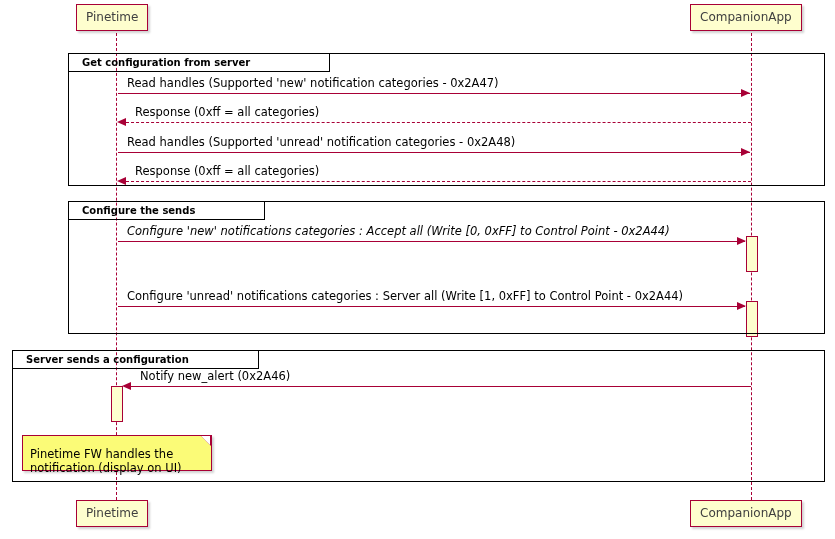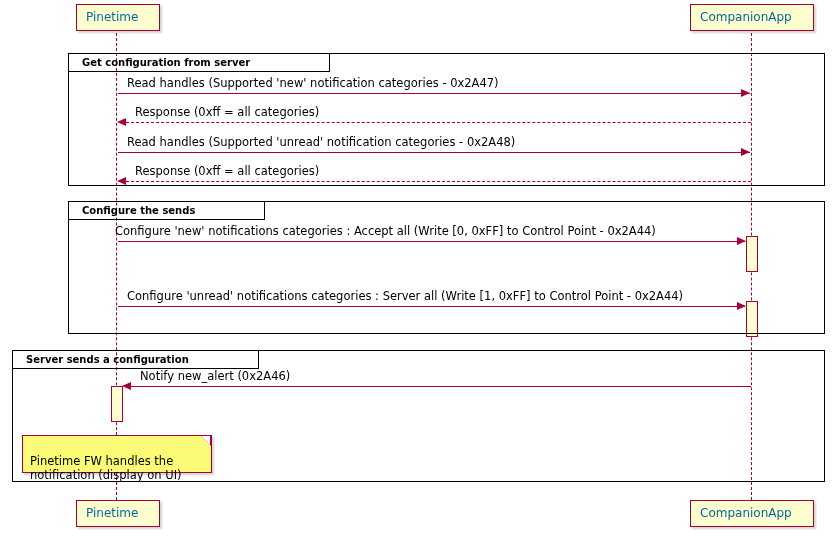--- a/index.html
+++ b/index.html
@@ -14,24 +14,24 @@
     background: #ffffff;
     font-family: "DejaVu Sans", sans-serif;
     overflow: hidden;
   }
   
   .participant {
     position: absolute;
     box-sizing: border-box;
     background: #FEFECE;
     border: 1px solid #A80036;
-    color: #0369a1;
+    color: #404040;
     font-size: 12px;
     line-height: 1;
-    padding: 6px 21px 7px 9px;
+    padding: 6px 9px 7px 9px;
     white-space: nowrap;
     box-shadow: 2px 2px 2px rgba(0,0,0,0.18);
   }
   
   .lifeline {
     position: absolute;
     width: 0;
     border-left: 1px dashed #A80036;
   }
   
@@ -96,21 +96,21 @@
     line-height: 1;
   }
   
   .note {
     position: absolute;
     box-sizing: border-box;
     background: #FBFB77;
     border: 1px solid #A80036;
     font-size: 11.5px;
     color: #000000;
-    padding: 18px 7px;
+    padding: 11px 7px;
     line-height: 1.25;
     box-shadow: 2px 2px 2px rgba(0,0,0,0.18);
   }
   .note-fold {
     position: absolute;
     right: 0;
     top: 0;
     width: 0;
     height: 0;
     border-left: 10px solid transparent;
@@ -171,21 +171,21 @@
   <div class="msg-line dotted" style="left:126px; top:181px; width:625px;"></div>
   <div class="arrow-left" style="left:117px; top:177px;"></div>
   <div class="msg-label" style="left:135px; top:166px;">Response (0xff = all categories)</div>
 
   <div class="group" style="left:68px; top:201px; width:757px; height:133px;"></div>
   <div class="group-tab" style="left:68px; top:201px; width:197px;"></div>
   <div class="group-label" style="left:82px; top:206px;">Configure the sends</div>
 
   <div class="msg-line" style="left:118px; top:241px; width:627px;"></div>
   <div class="arrow-right" style="left:737px; top:237px;"></div>
-  <div class="msg-label" style="left:115px; top:226px;">Configure 'new' notifications categories : Accept all (Write [0, 0xFF] to Control Point - 0x2A44)</div>
+  <div class="msg-label" style="left:127px; top:226px;font-style:italic;">Configure 'new' notifications categories : Accept all (Write [0, 0xFF] to Control Point - 0x2A44)</div>
 
   <div class="msg-line" style="left:118px; top:306px; width:627px;"></div>
   <div class="arrow-right" style="left:737px; top:302px;"></div>
   <div class="msg-label" style="left:127px; top:291px;">Configure 'unread' notifications categories : Server all (Write [1, 0xFF] to Control Point - 0x2A44)</div>
 
   <div class="group" style="left:12px; top:350px; width:813px; height:132px;"></div>
   <div class="group-tab" style="left:12px; top:350px; width:247px;"></div>
   <div class="group-label" style="left:26px; top:355px;">Server sends a configuration</div>
 
   <div class="msg-line" style="left:130px; top:386px; width:621px;"></div>

